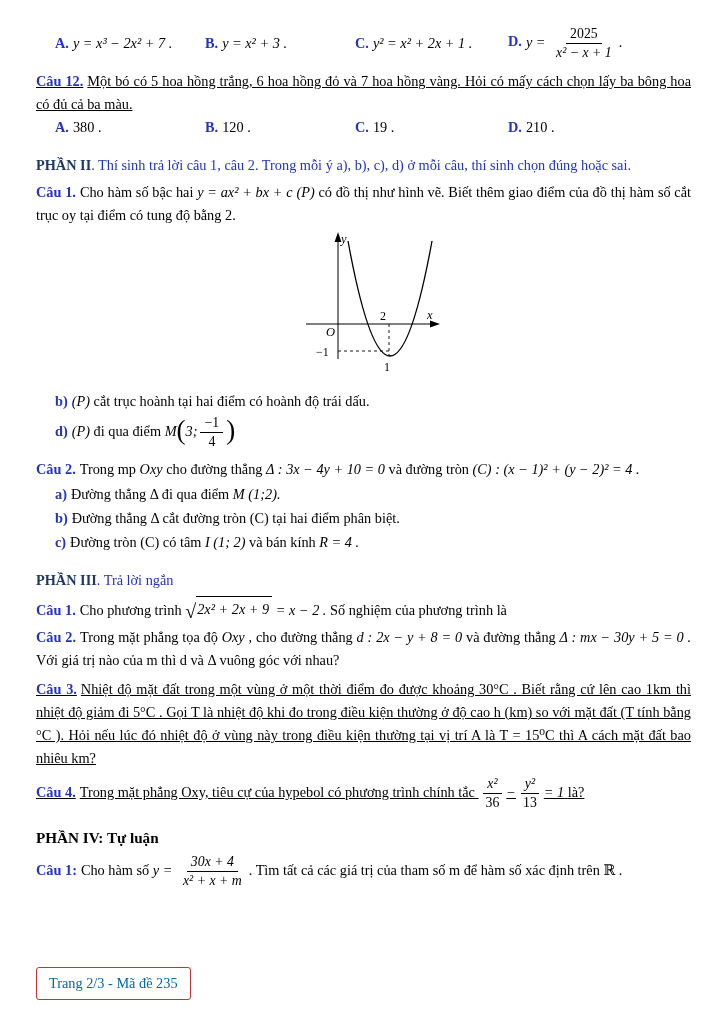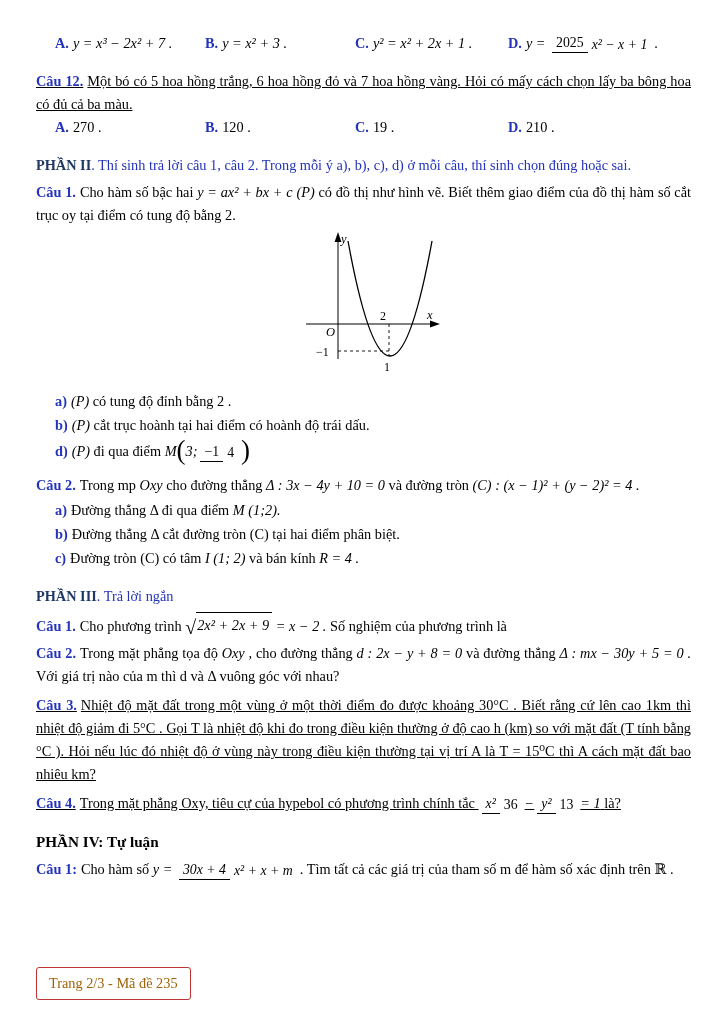--- a/index.html
+++ b/index.html
@@ -21,21 +21,21 @@
   .para { text-align:justify; }
   .math { font-style:italic; }
 
   .opt-row {
     display:grid; grid-template-columns:150px 150px 153px auto;
     align-items:center; padding-left:19px;
   }
   .opt-row.tall { min-height:42px; }
 
   .frac {
-    display:inline-flex; flex-direction:row; align-items:center;
+    display:inline-flex; flex-direction:column; align-items:center;
     vertical-align:middle; line-height:16px; margin:0 3px; font-size:13.8px;
   }
   .frac .num { padding:0 4px 1px 4px; border-bottom:1px solid #000; }
   .frac .den { padding:1px 4px 0 4px; }
 
   .bigp { font-size:27px; font-style:normal; font-weight:400; vertical-align:middle; line-height:1; position:relative; top:-2px; }
 
   .sqrt { display:inline-flex; align-items:stretch; vertical-align:-3px; white-space:nowrap; }
   .sqrt .rad   { font-size:20px; line-height:1; align-self:flex-end; font-style:normal; }
   .sqrt .inner { border-top:1.2px solid #000; padding:1px 3px 0 1px; }
@@ -54,21 +54,21 @@
   .g-ital { font-family:"Liberation Serif","DejaVu Serif",serif; font-style:italic; font-size:12.5px; }
   .g-num  { font-family:"Liberation Serif","DejaVu Serif",serif; font-size:12px; }
 
   .part4-title { font-weight:bold; font-size:15.2px; }
 
   .footer-box {
     position:absolute; left:36px; bottom:24px;
     border:1.6px solid #c03434; border-radius:3px;
     padding:4px 12px; background:#fff;
   }
-  .footer-box span { color:#a16207; font-size:14.3px;text-align:right; }
+  .footer-box span { color:#0369a1; font-size:14.3px;text-align:right; }
 </style>
 </head>
 <body>
 
 <div class="page">
 
   <div class="opt-row tall">
     <span>
       <b class="blue olabel">A.</b><span class="math">y = x³ − 2x² + 7 .</span>
     </span>
@@ -84,21 +84,21 @@
           <span class="num">2025</span>
           <span class="den math">x² − x + 1</span>
         </span><span>.</span>
     </span>
   </div>
 
   <p class="para mt6">
     <b class="blue qlabel">Câu 12.</b><span>Một bó có 5 hoa hồng trắng, 6 hoa hồng đỏ và 7 hoa hồng vàng. Hỏi có mấy cách chọn lấy ba bông hoa có đủ cả ba màu.</span>
   </p>
   <div class="opt-row">
-    <span><b class="blue olabel">A.</b><span>270 .</span></span>
+    <span><b class="blue olabel">A.</b><span>380 .</span></span>
     <span><b class="blue olabel">B.</b><span>120 .</span></span>
     <span><b class="blue olabel">C.</b><span>19 .</span></span>
     <span><b class="blue olabel">D.</b><span>210 .</span></span>
   </div>
 
   <p class="part-header">
     <b class="navy">PHẦN II</b><span class="blue-n">. Thí sinh trả lời câu 1, câu 2. Trong mỗi ý a), b), c), d) ở mỗi câu, thí sinh chọn đúng hoặc sai.</span>
   </p>
 
   <p class="para mt4">
@@ -121,24 +121,20 @@
       <text class="g-ital" x="149" y="90">x</text>
       <text class="g-ital" x="48" y="107">O</text>
       <text class="g-num" x="102" y="91">2</text>
       <text class="g-num" x="38" y="127">−1</text>
       <text class="g-num" x="106" y="142">1</text>
     </svg>
   </div>
 
   <div class="subitems">
     <p>
-      <b class="blue qlabel">a)</b><span class="math">(P)</span>
-      <span>có tung độ đỉnh bằng 2 .</span>
-    </p>
-    <p>
       <b class="blue qlabel">b)</b><span class="math">(P)</span>
       <span>cắt trục hoành tại hai điểm có hoành độ trái dấu.</span>
     </p>
     <p class="taller">
       <b class="blue qlabel">d)</b><span class="math">(P)</span>
       <span>đi qua điểm</span>
       <span class="math">M</span><span class="bigp">(</span><span class="math">3;</span><span class="frac">
           <span class="num">−1</span>
           <span class="den">4</span>
         </span><span class="bigp">)</span>

